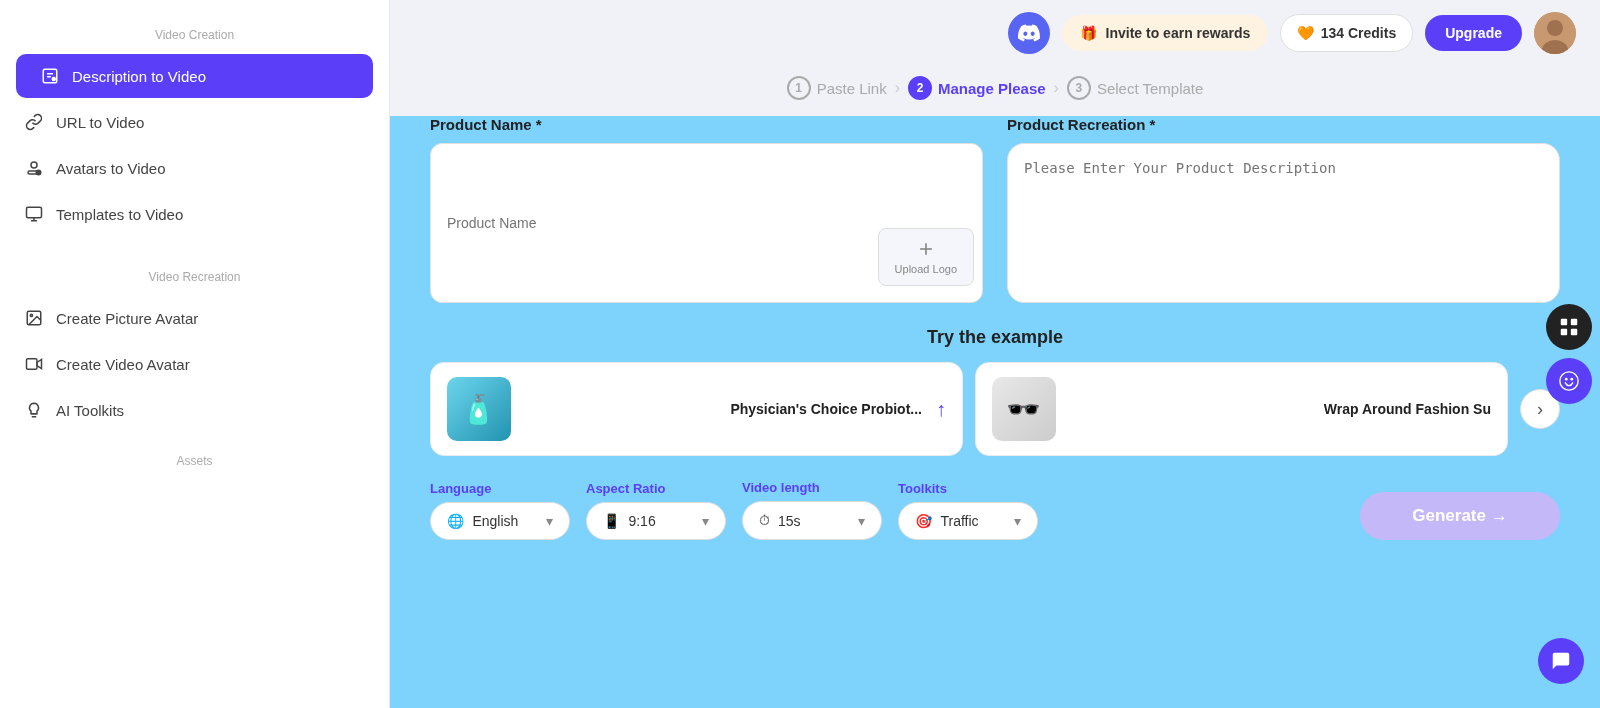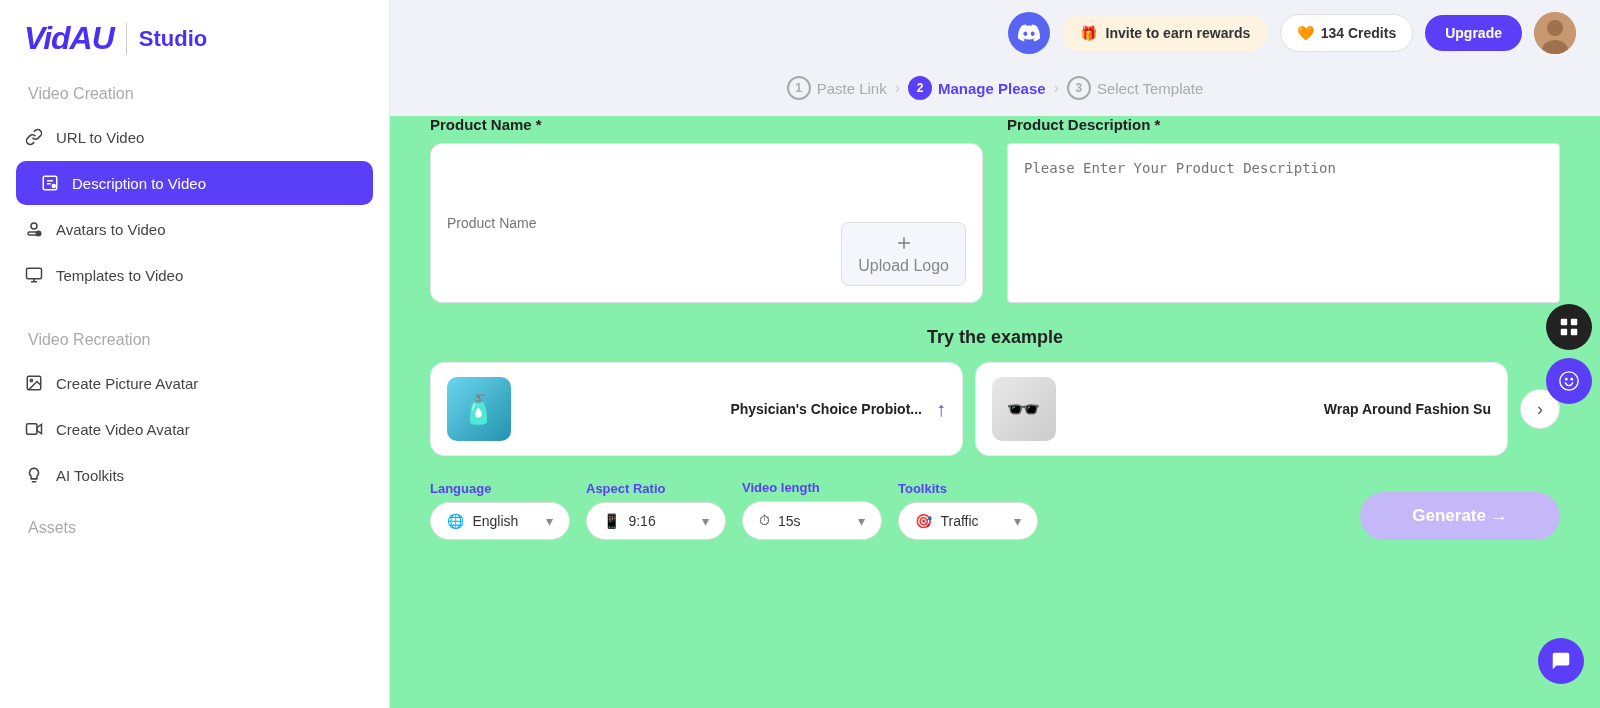--- a/index.html
+++ b/index.html
@@ -40,25 +40,26 @@
       width: 1px;
       height: 32px;
       background: #ccc;
     }
     .studio-text {
       font-size: 22px;
       font-weight: 600;
       color: #4a2ff7;
     }
     .section-label {
-      font-size: 16px;
+      font-size: 12px;
       color: #aaa;
       padding: 8px 28px 6px;
       font-weight: 500;
       text-transform: none;
+      text-align: center;
     }
     .nav-item {
       display: flex;
       align-items: center;
       gap: 12px;
       padding: 12px 24px;
       cursor: pointer;
       font-size: 15px;
       color: #444;
       border-radius: 0;
@@ -182,21 +183,21 @@
       border-color: #5b3ff8;
       color: #fff;
     }
     .step-arrow { color: #ccc; font-size: 16px; }
 
     
     .content {
       flex: 1;
       padding: 0 40px 12px;
       overflow-y: auto;
-      background: #86efac;
+      background: #7dd3fc;
     }
 
     .form-row {
       display: grid;
       grid-template-columns: 1fr 1fr;
       gap: 24px;
       margin-bottom: 24px;
     }
     .form-group label {
       display: block;
@@ -220,38 +221,38 @@
       outline: none;
       font-size: 14px;
       color: #bbb;
       width: 100%;
       background: transparent;
       flex: 1;
     }
     .upload-logo-btn {
       position: absolute;
       bottom: 16px;
-      right: 16px;
+      right: 8px;
       background: #f5f6fb;
       border: 1px solid #ddd;
       border-radius: 8px;
       padding: 10px 16px;
       display: flex;
       flex-direction: column;
       align-items: center;
       gap: 4px;
       cursor: pointer;
-      font-size: 16px;
+      font-size: 11px;
       color: #888;
       margin-top: 20px;
     }
     .product-desc-box {
       background: #fff;
       border: 1px solid #e0e0e0;
-      border-radius: 4px;
+      border-radius: 17px;
       padding: 16px;
       height: 160px;
     }
     .product-desc-input {
       border: none;
       outline: none;
       font-size: 14px;
       color: #bbb;
       width: 100%;
       height: 100%;
@@ -432,46 +433,41 @@
     .content::-webkit-scrollbar { width: 6px; }
     .content::-webkit-scrollbar-thumb { background: #ccc; border-radius: 3px; }
 
     
     .sidebar-section { padding-top: 4px; }
   </style>
 </head>
 <body>
 
 <nav class="sidebar">
-  <div class="logo-area">
-    <span class="logo-text">VidAU</span>
-    <div class="logo-divider"></div>
-    <span class="studio-text">Studio</span>
-  </div>
 
   <div class="section-label">Video Creation</div>
   <div class="sidebar-section">
-    <div class="nav-item">
-      <span class="icon">
-        <svg width="18" height="18" viewBox="0 0 24 24" fill="none" stroke="currentColor" stroke-width="2">
-          <path d="M10 13a5 5 0 0 0 7.54.54l3-3a5 5 0 0 0-7.07-7.07l-1.72 1.71"></path>
-          <path d="M14 11a5 5 0 0 0-7.54-.54l-3 3a5 5 0 0 0 7.07 7.07l1.71-1.71"></path>
-        </svg>
-      </span>
-      <span>URL to Video</span>
-    </div>
     <div class="nav-item active">
       <span class="icon">
         <svg width="18" height="18" viewBox="0 0 24 24" fill="none" stroke="currentColor" stroke-width="2">
           <rect x="3" y="3" width="18" height="18" rx="2"></rect>
           <path d="M8 9h8M8 13h5"></path>
           <circle cx="17" cy="16" r="2" fill="currentColor"></circle>
         </svg>
       </span>
       <span>Description to Video</span>
+    </div>
+    <div class="nav-item">
+      <span class="icon">
+        <svg width="18" height="18" viewBox="0 0 24 24" fill="none" stroke="currentColor" stroke-width="2">
+          <path d="M10 13a5 5 0 0 0 7.54.54l3-3a5 5 0 0 0-7.07-7.07l-1.72 1.71"></path>
+          <path d="M14 11a5 5 0 0 0-7.54-.54l-3 3a5 5 0 0 0 7.07 7.07l1.71-1.71"></path>
+        </svg>
+      </span>
+      <span>URL to Video</span>
     </div>
     <div class="nav-item">
       <span class="icon">
         <svg width="18" height="18" viewBox="0 0 24 24" fill="none" stroke="currentColor" stroke-width="2">
           <circle cx="12" cy="8" r="4"></circle>
           <rect x="4" y="16" width="16" height="4" rx="2"></rect>
           <circle cx="18" cy="18" r="3" fill="white"></circle>
           <circle cx="18" cy="18" r="1.5" fill="#555"></circle>
         </svg>
       </span>
@@ -576,21 +572,21 @@
           <button class="upload-logo-btn">
             <svg width="20" height="20" viewBox="0 0 24 24" fill="none" stroke="#888" stroke-width="2">
               <line x1="12" y1="5" x2="12" y2="19"></line>
               <line x1="5" y1="12" x2="19" y2="12"></line>
             </svg>
             <span>Upload Logo</span>
           </button>
         </div>
       </div>
       <div class="form-group">
-        <label>Product Description *</label>
+        <label>Product Recreation *</label>
         <div class="product-desc-box">
           <textarea class="product-desc-input" placeholder="Please Enter Your Product Description" style=""></textarea>
         </div>
       </div>
     </div>
 
     <div class="try-example-label">Try the example</div>
     <div class="examples-row">
       <div class="example-card">
         <div class="example-thumb probiotic-img">🧴</div>

